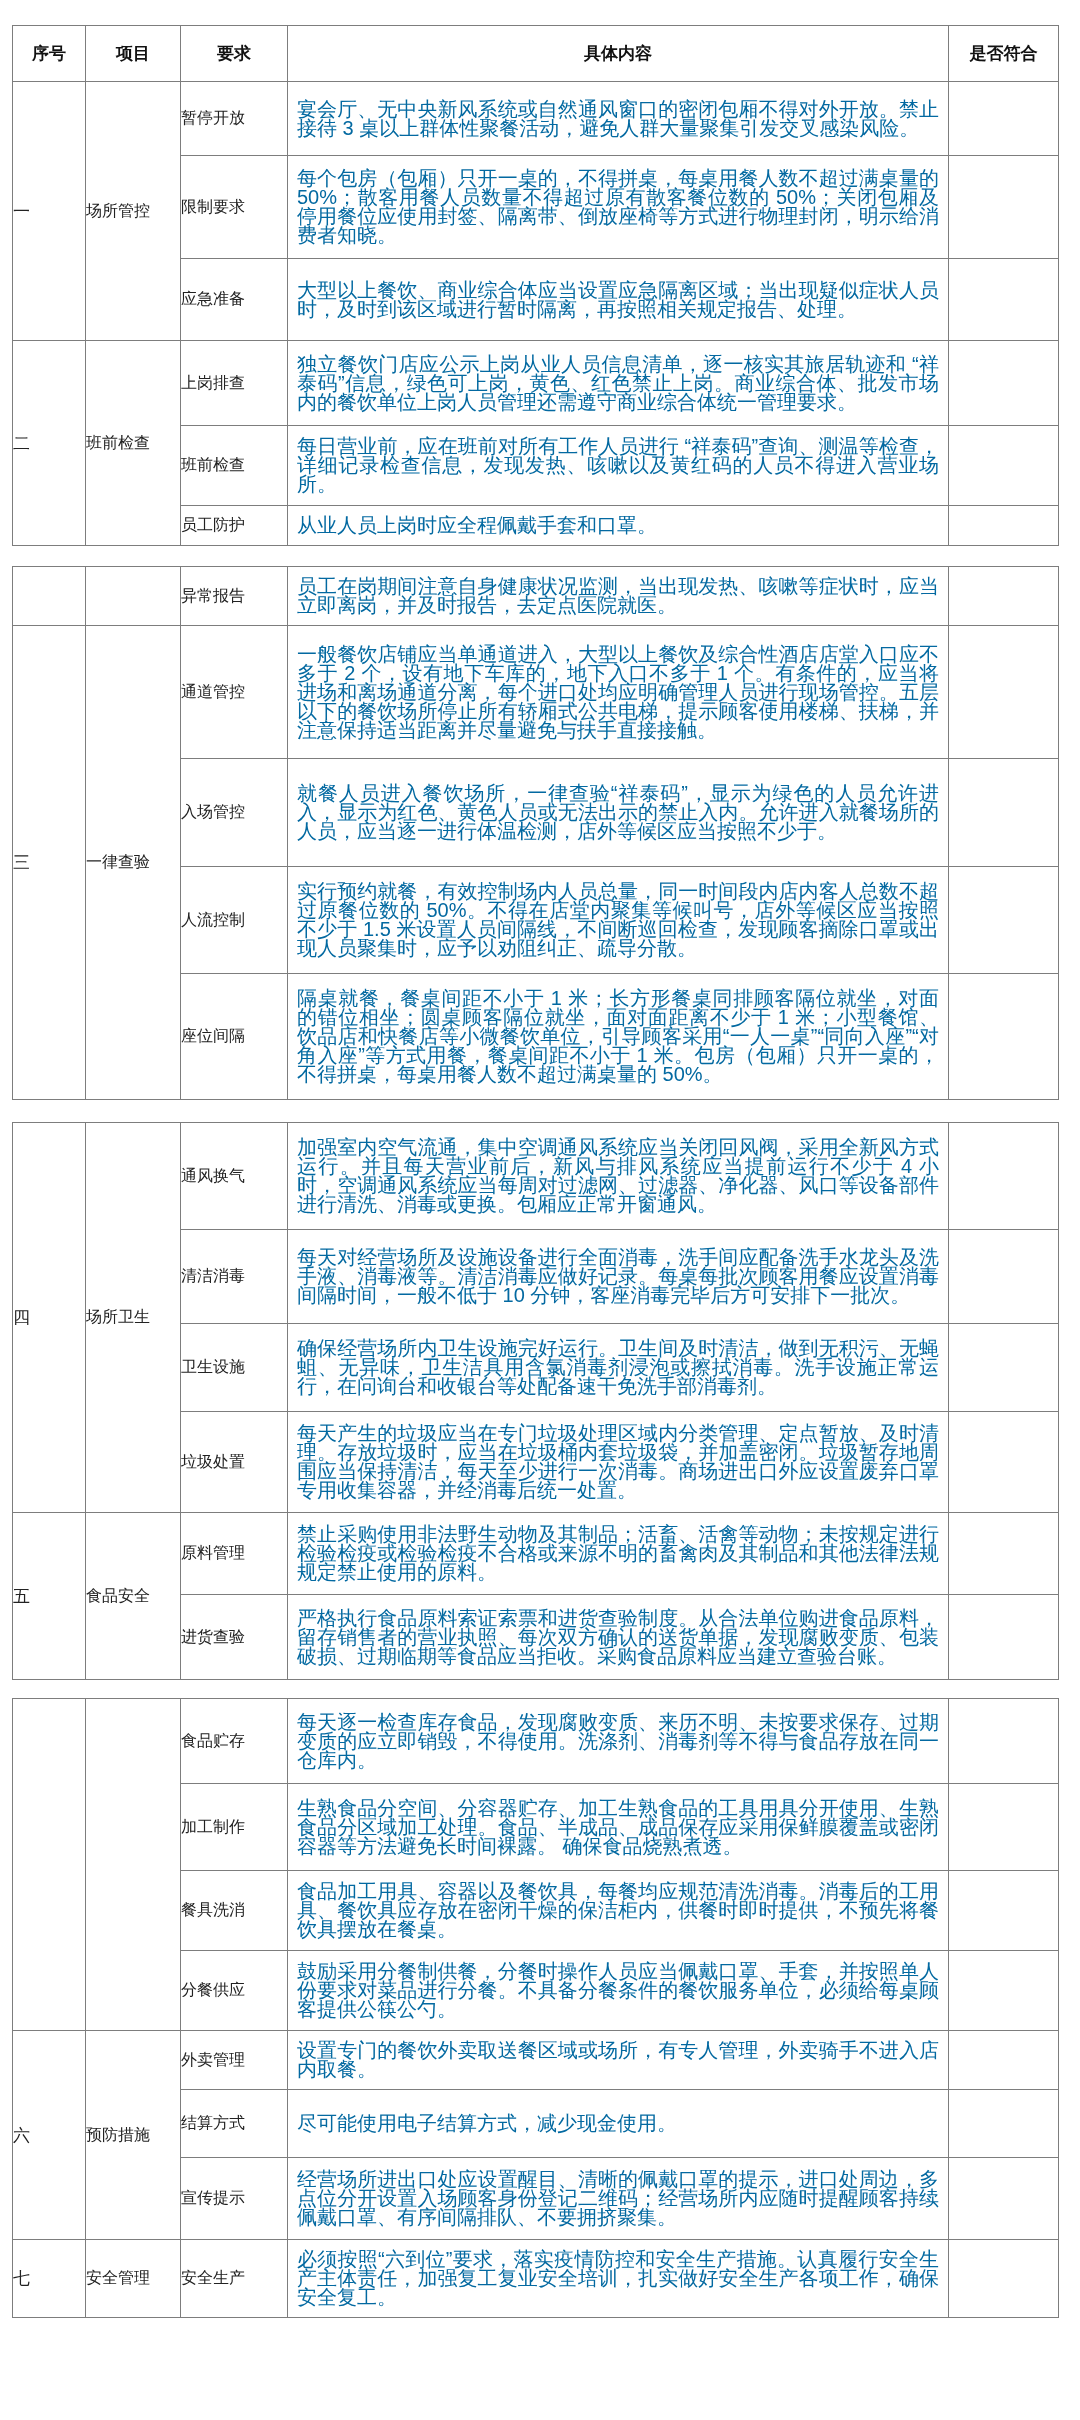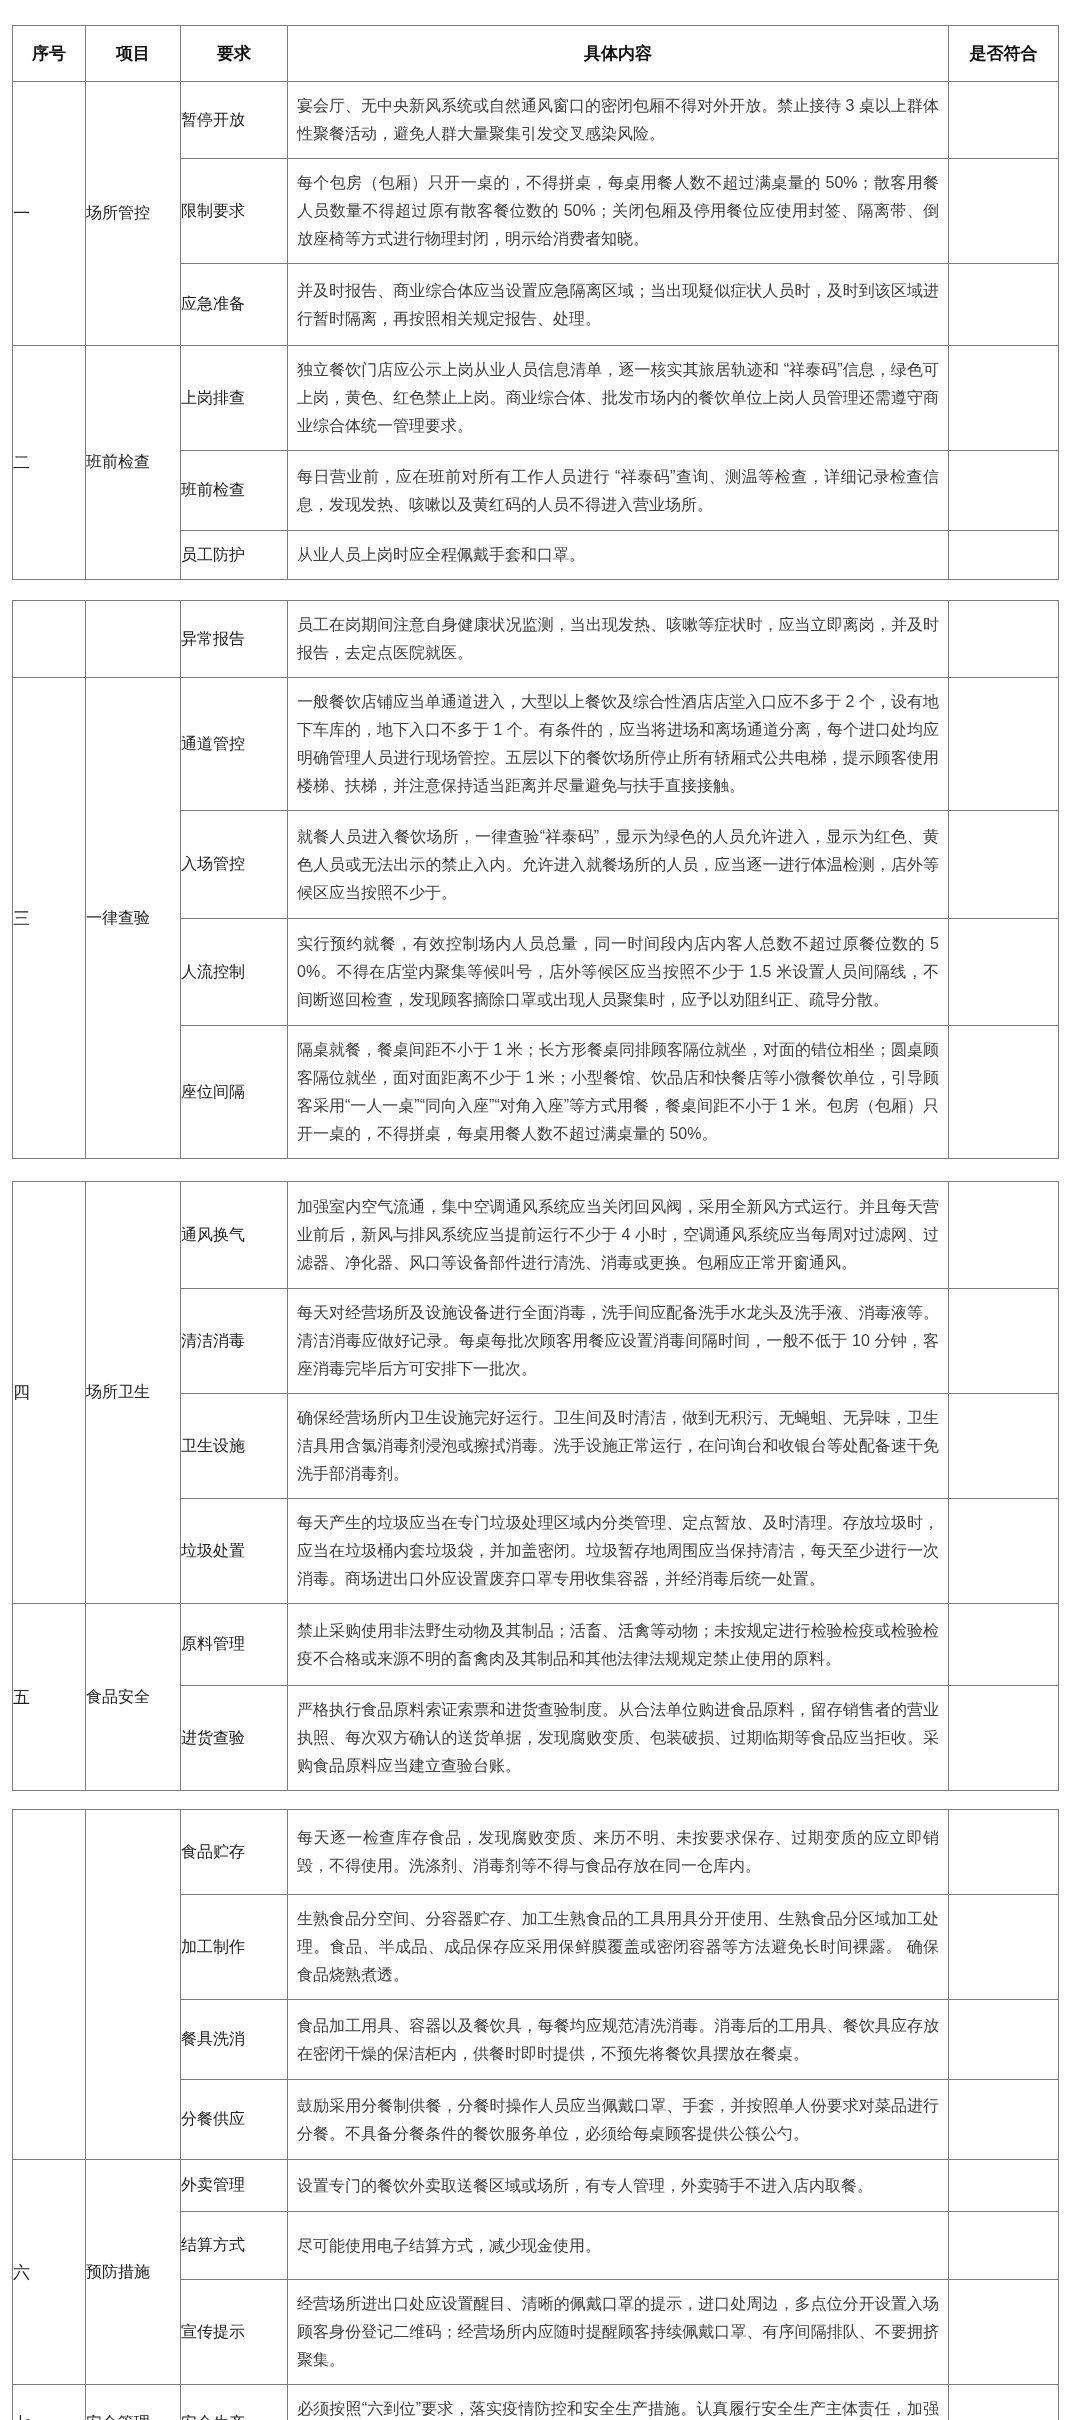--- a/index.html
+++ b/index.html
@@ -37,25 +37,25 @@
     padding: 2px;
   }
   td.c-no, td.c-item, td.c-req {
     text-align: left;
     font-size: 16px;
     padding: 4px 0;
     color: #222222;
   }
   td.c-no { font-size: 17px; }
   td.c-content {
-    font-size: 16px;
-    line-height: 28px;
+    font-size: 20px;
+    line-height: 19px;
     text-align: justify;
     padding: 10px 9px;
-    color: #404040;
+    color: #0369a1;
   }
   td.c-comply {
     background: #ffffff;
   }
 </style>
 </head>
 <body>
 
 <div class="doc">
 
@@ -82,21 +82,21 @@
       <td class="c-content">宴会厅、无中央新风系统或自然通风窗口的密闭包厢不得对外开放。禁止接待 3 桌以上群体性聚餐活动，避免人群大量聚集引发交叉感染风险。</td>
       <td class="c-comply"></td>
     </tr>
     <tr style="height:103px">
       <td class="c-req">限制要求</td>
       <td class="c-content">每个包房（包厢）只开一桌的，不得拼桌，每桌用餐人数不超过满桌量的 50%；散客用餐人员数量不得超过原有散客餐位数的 50%；关闭包厢及停用餐位应使用封签、隔离带、倒放座椅等方式进行物理封闭，明示给消费者知晓。</td>
       <td class="c-comply"></td>
     </tr>
     <tr style="height:82px">
       <td class="c-req">应急准备</td>
-      <td class="c-content">并及时报告、商业综合体应当设置应急隔离区域；当出现疑似症状人员时，及时到该区域进行暂时隔离，再按照相关规定报告、处理。</td>
+      <td class="c-content">大型以上餐饮、商业综合体应当设置应急隔离区域；当出现疑似症状人员时，及时到该区域进行暂时隔离，再按照相关规定报告、处理。</td>
       <td class="c-comply"></td>
     </tr>
     <tr style="height:85px">
       <td class="c-no" rowspan="3">二</td>
       <td class="c-item" rowspan="3">班前检查</td>
       <td class="c-req">上岗排查</td>
       <td class="c-content">独立餐饮门店应公示上岗从业人员信息清单，逐一核实其旅居轨迹和 “祥泰码”信息，绿色可上岗，黄色、红色禁止上岗。商业综合体、批发市场内的餐饮单位上岗人员管理还需遵守商业综合体统一管理要求。</td>
       <td class="c-comply"></td>
     </tr>
     <tr style="height:80px">

